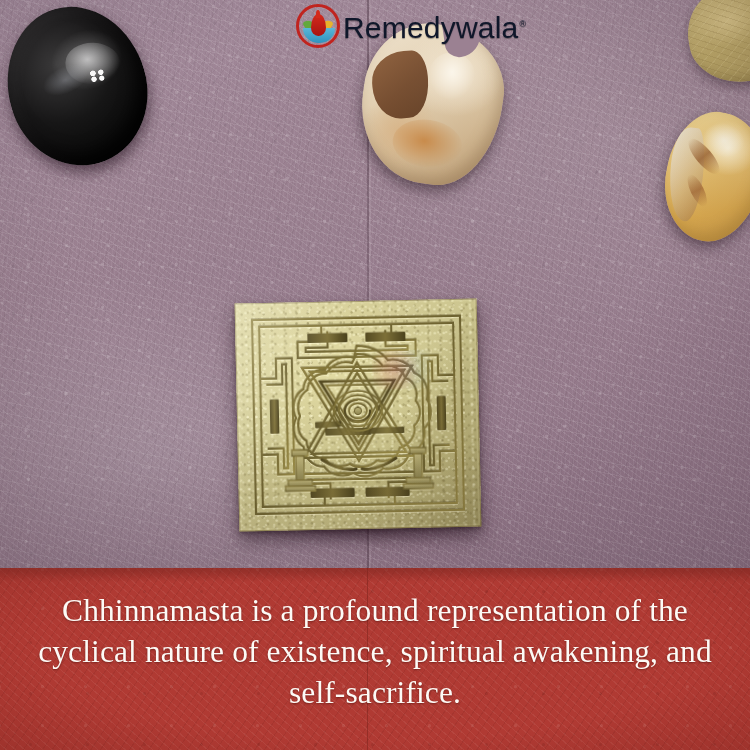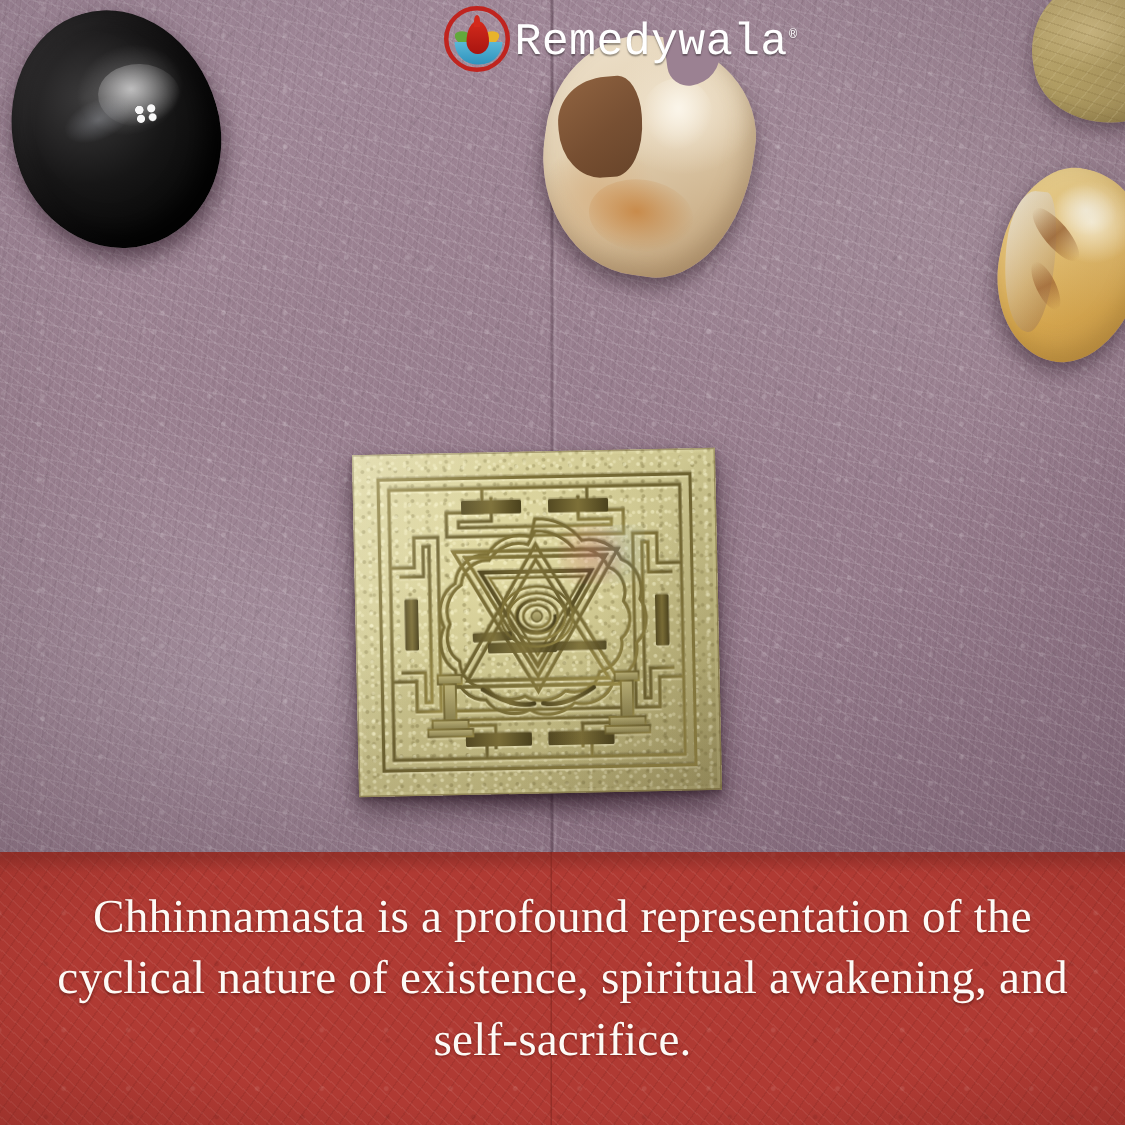--- a/index.html
+++ b/index.html
@@ -102,23 +102,23 @@
     position:absolute; left:50%; top:7px; width:15px; height:22px;
     margin-left:-7.5px;
     background:linear-gradient(to bottom,#d42a1c,#a81510);
     border-radius:50% 50% 48% 48% / 62% 62% 38% 38%;
   }
   .lm-petal:after{
     content:""; position:absolute; left:50%; top:-4px; margin-left:-2px;
     width:4px; height:8px; background:#d42a1c; border-radius:50% 50% 0 0;
   }
   .logo-text{
-    font-family:Liberation Mono, monospace;
+    font-family:Liberation Sans, sans-serif;
     font-size:30px; line-height:30px;
-    color:#ffffff; letter-spacing:.2px;
+    color:#0f172a; letter-spacing:.2px;
     text-shadow:0 1px 1px rgba(0,0,0,.35);
     position:relative;
   }
   .logo-reg{
     font-size:9px; vertical-align:super; margin-left:1px;
   }
 
   
   .stone{position:absolute;}
 

